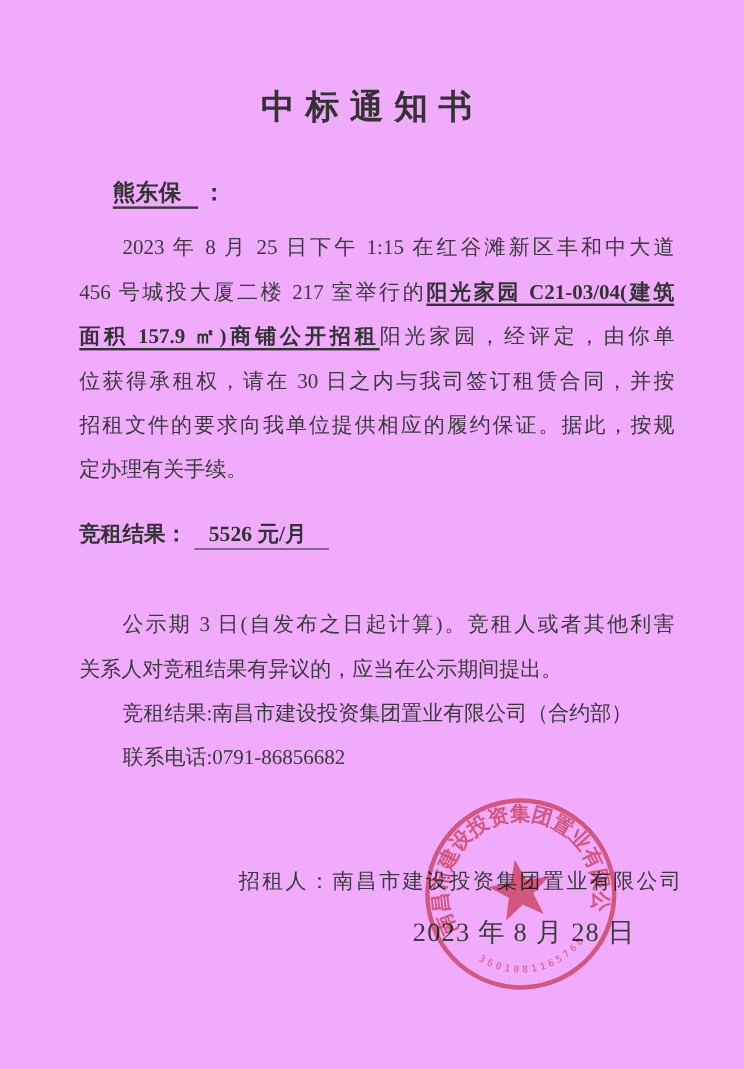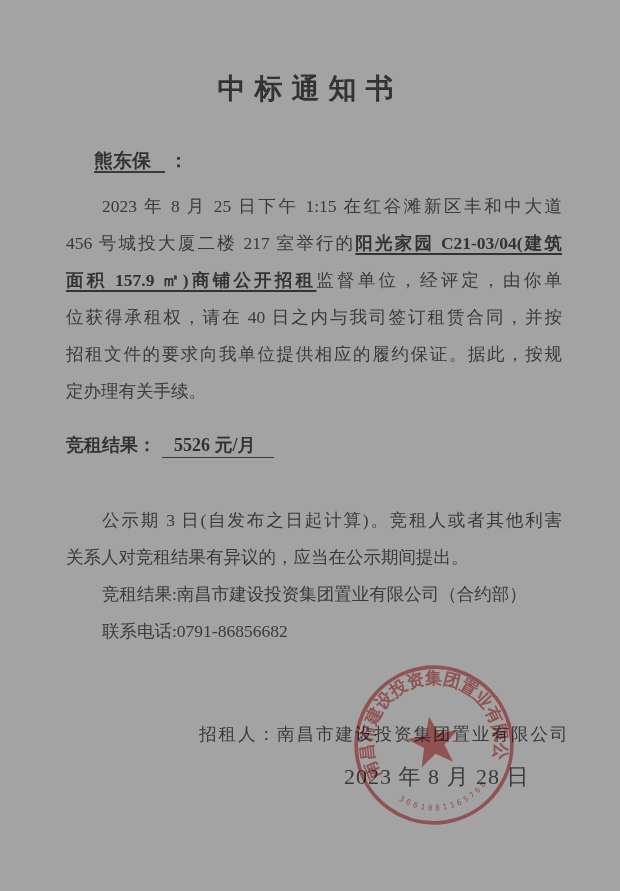--- a/index.html
+++ b/index.html
@@ -5,21 +5,21 @@
   html, body { margin: 0; padding: 0; }
   body {
     background: #e8e8e8;
     font-family: "Liberation Serif", "DejaVu Serif", serif;
   }
   .sheet {
     position: relative;
     width: 620px;
     height: 891px;
     margin: 0 auto;
-    background: #a3a3a3;
+    background: #f0abfc;
     color: #3a3a3a;
     overflow: hidden;
   }
   .doc-title {
     position: absolute;
     top: 70px;
     left: 0;
     width: 100%;
     text-align: center;
     font-size: 28px;
@@ -114,22 +114,22 @@
 
   <div class="doc-title">中标通知书</div>
 
   <div class="addressee">
     <span class="name">熊东保</span><span class="colon">：</span>
   </div>
 
   <div class="para p1">
     <div class="line just indent">2023 年 8 月 25 日下午 1:15 在红谷滩新区丰和中大道</div>
     <div class="line just"><span>456 号城投大厦二楼 217 室举行的</span><span class="bu">阳光家园 C21-03/04(建筑</span></div>
-    <div class="line just"><span class="bu">面积 157.9 ㎡)商铺公开招租</span><span>监督单位，经评定，由你单</span></div>
-    <div class="line just">位获得承租权，请在 40 日之内与我司签订租赁合同，并按</div>
+    <div class="line just"><span class="bu">面积 157.9 ㎡)商铺公开招租</span><span>阳光家园，经评定，由你单</span></div>
+    <div class="line just">位获得承租权，请在 30 日之内与我司签订租赁合同，并按</div>
     <div class="line just">招租文件的要求向我单位提供相应的履约保证。据此，按规</div>
     <div class="line">定办理有关手续。</div>
   </div>
 
   <div class="result-line">
     <span>竞租结果：</span><span class="value">5526 元/月</span>
   </div>
 
   <div class="para p2">
     <div class="line just indent">公示期 3 日(自发布之日起计算)。竞租人或者其他利害</div>

